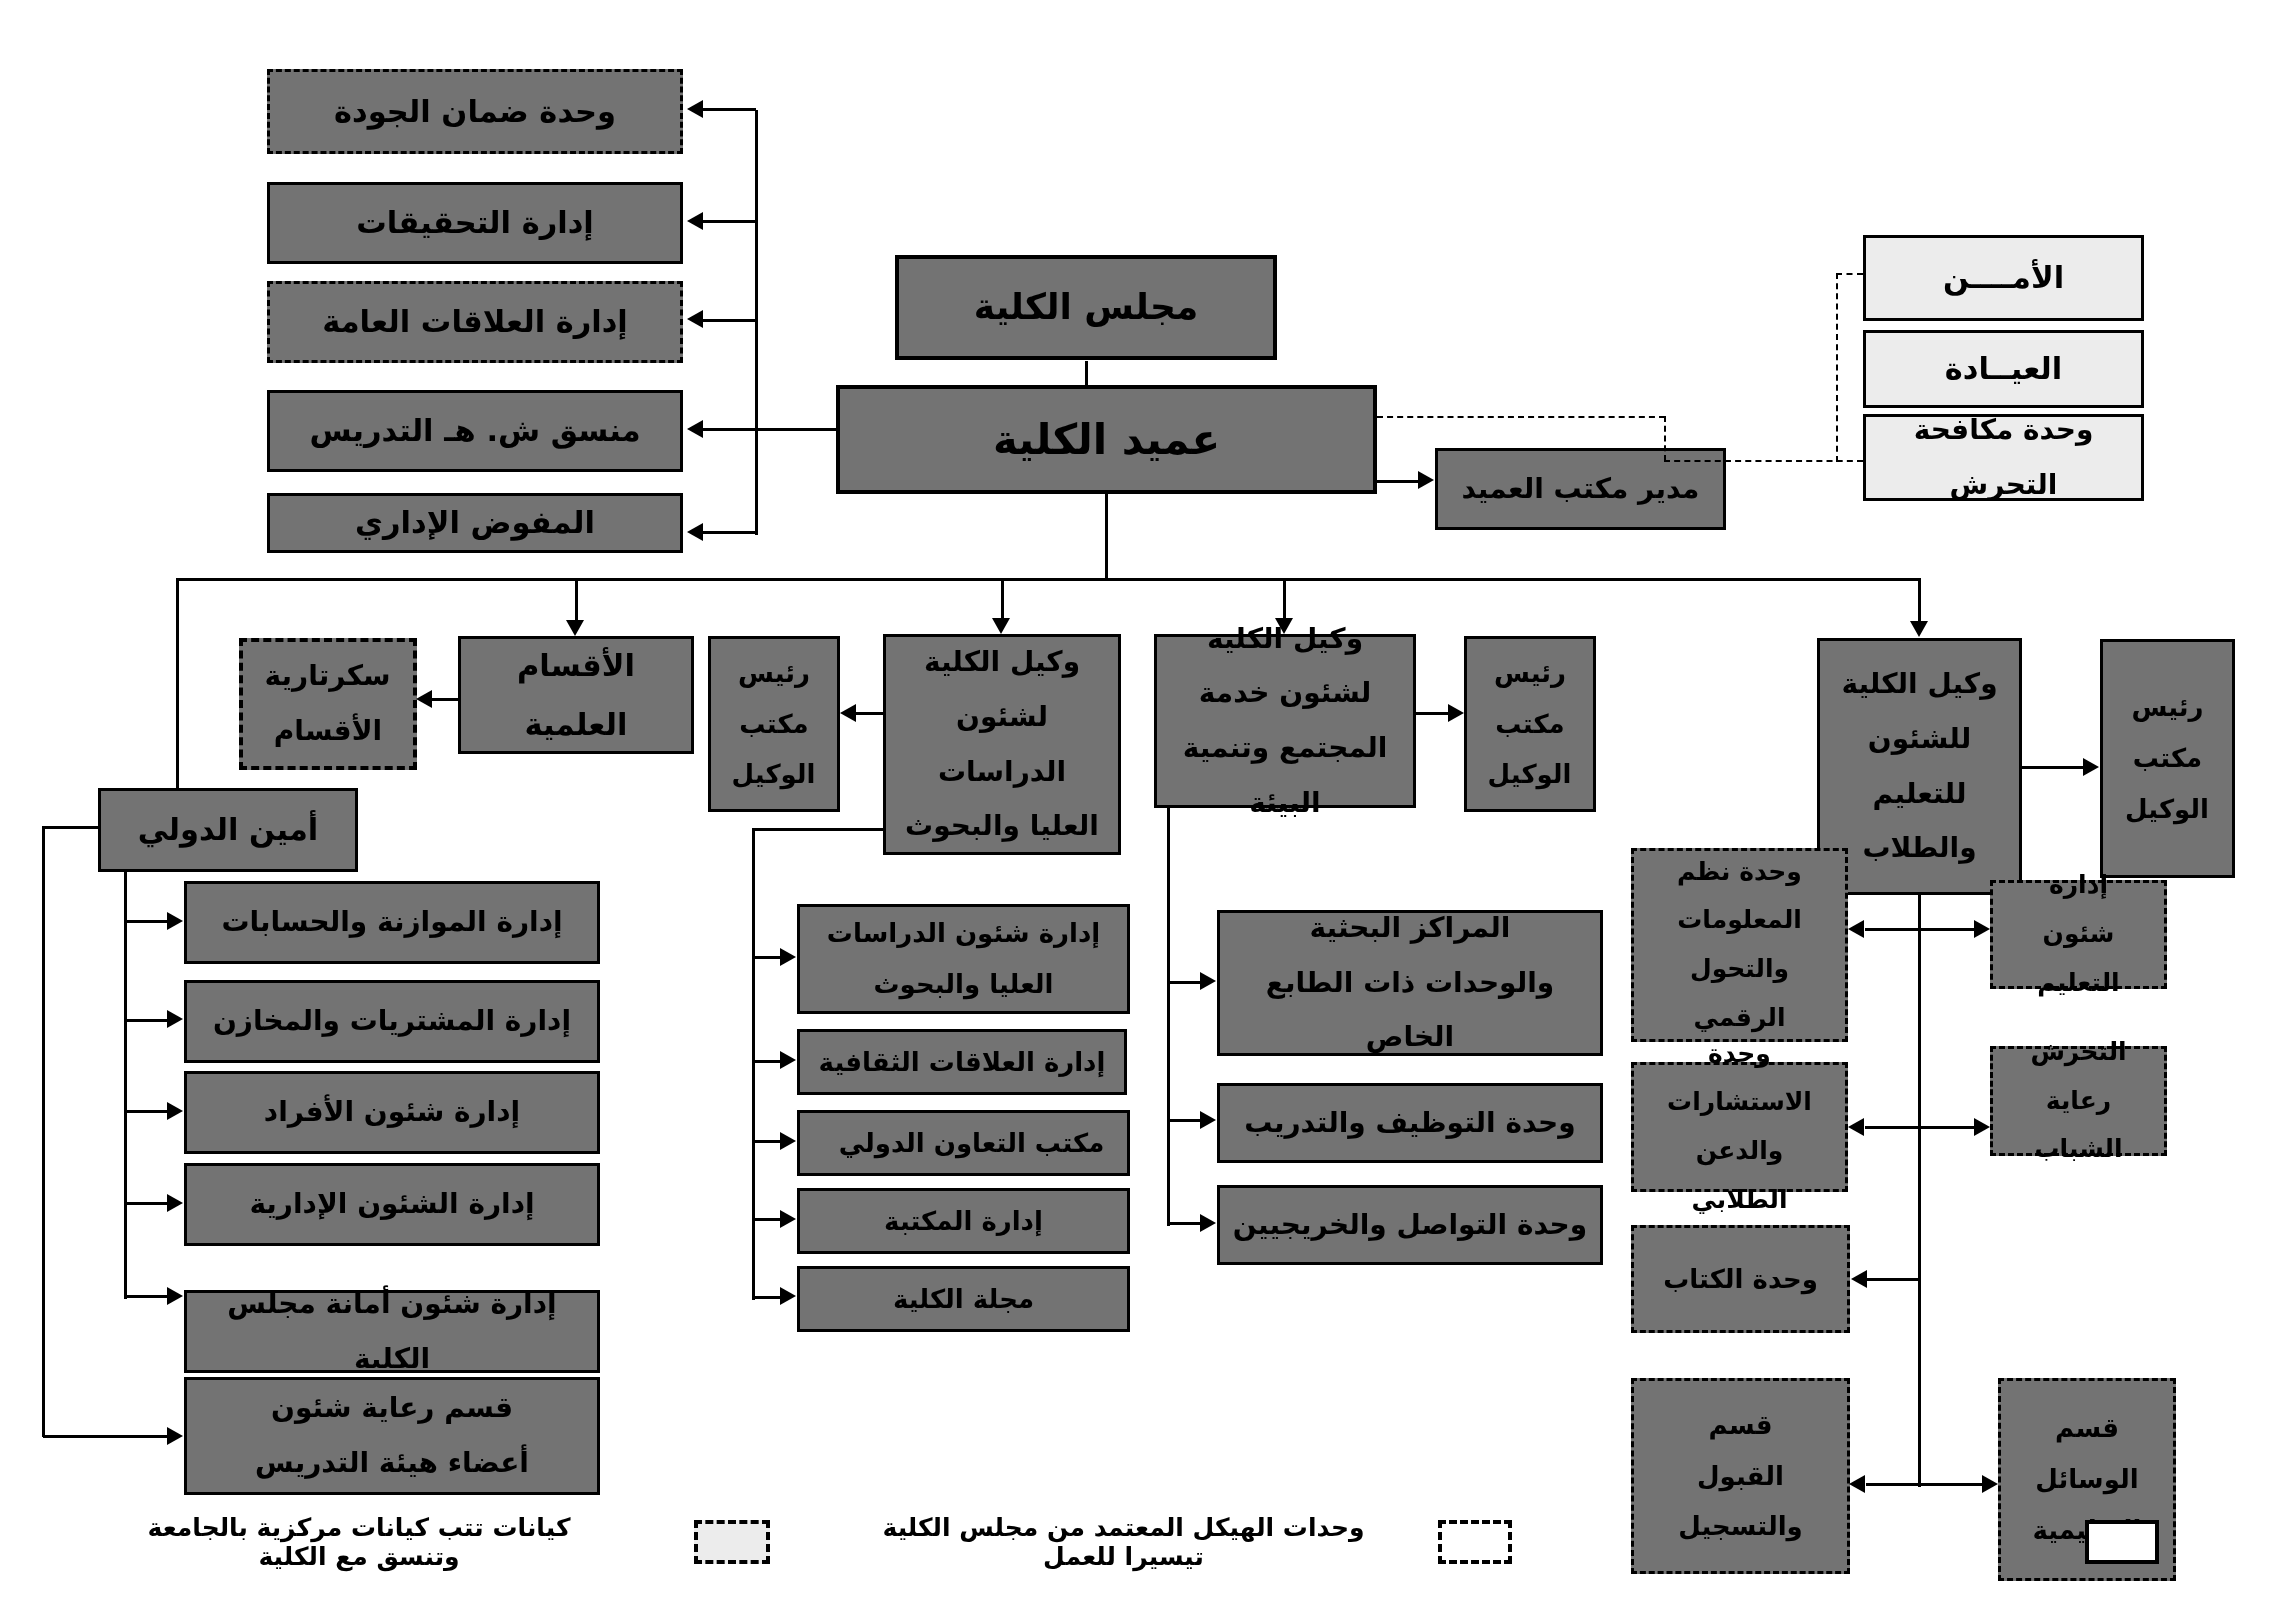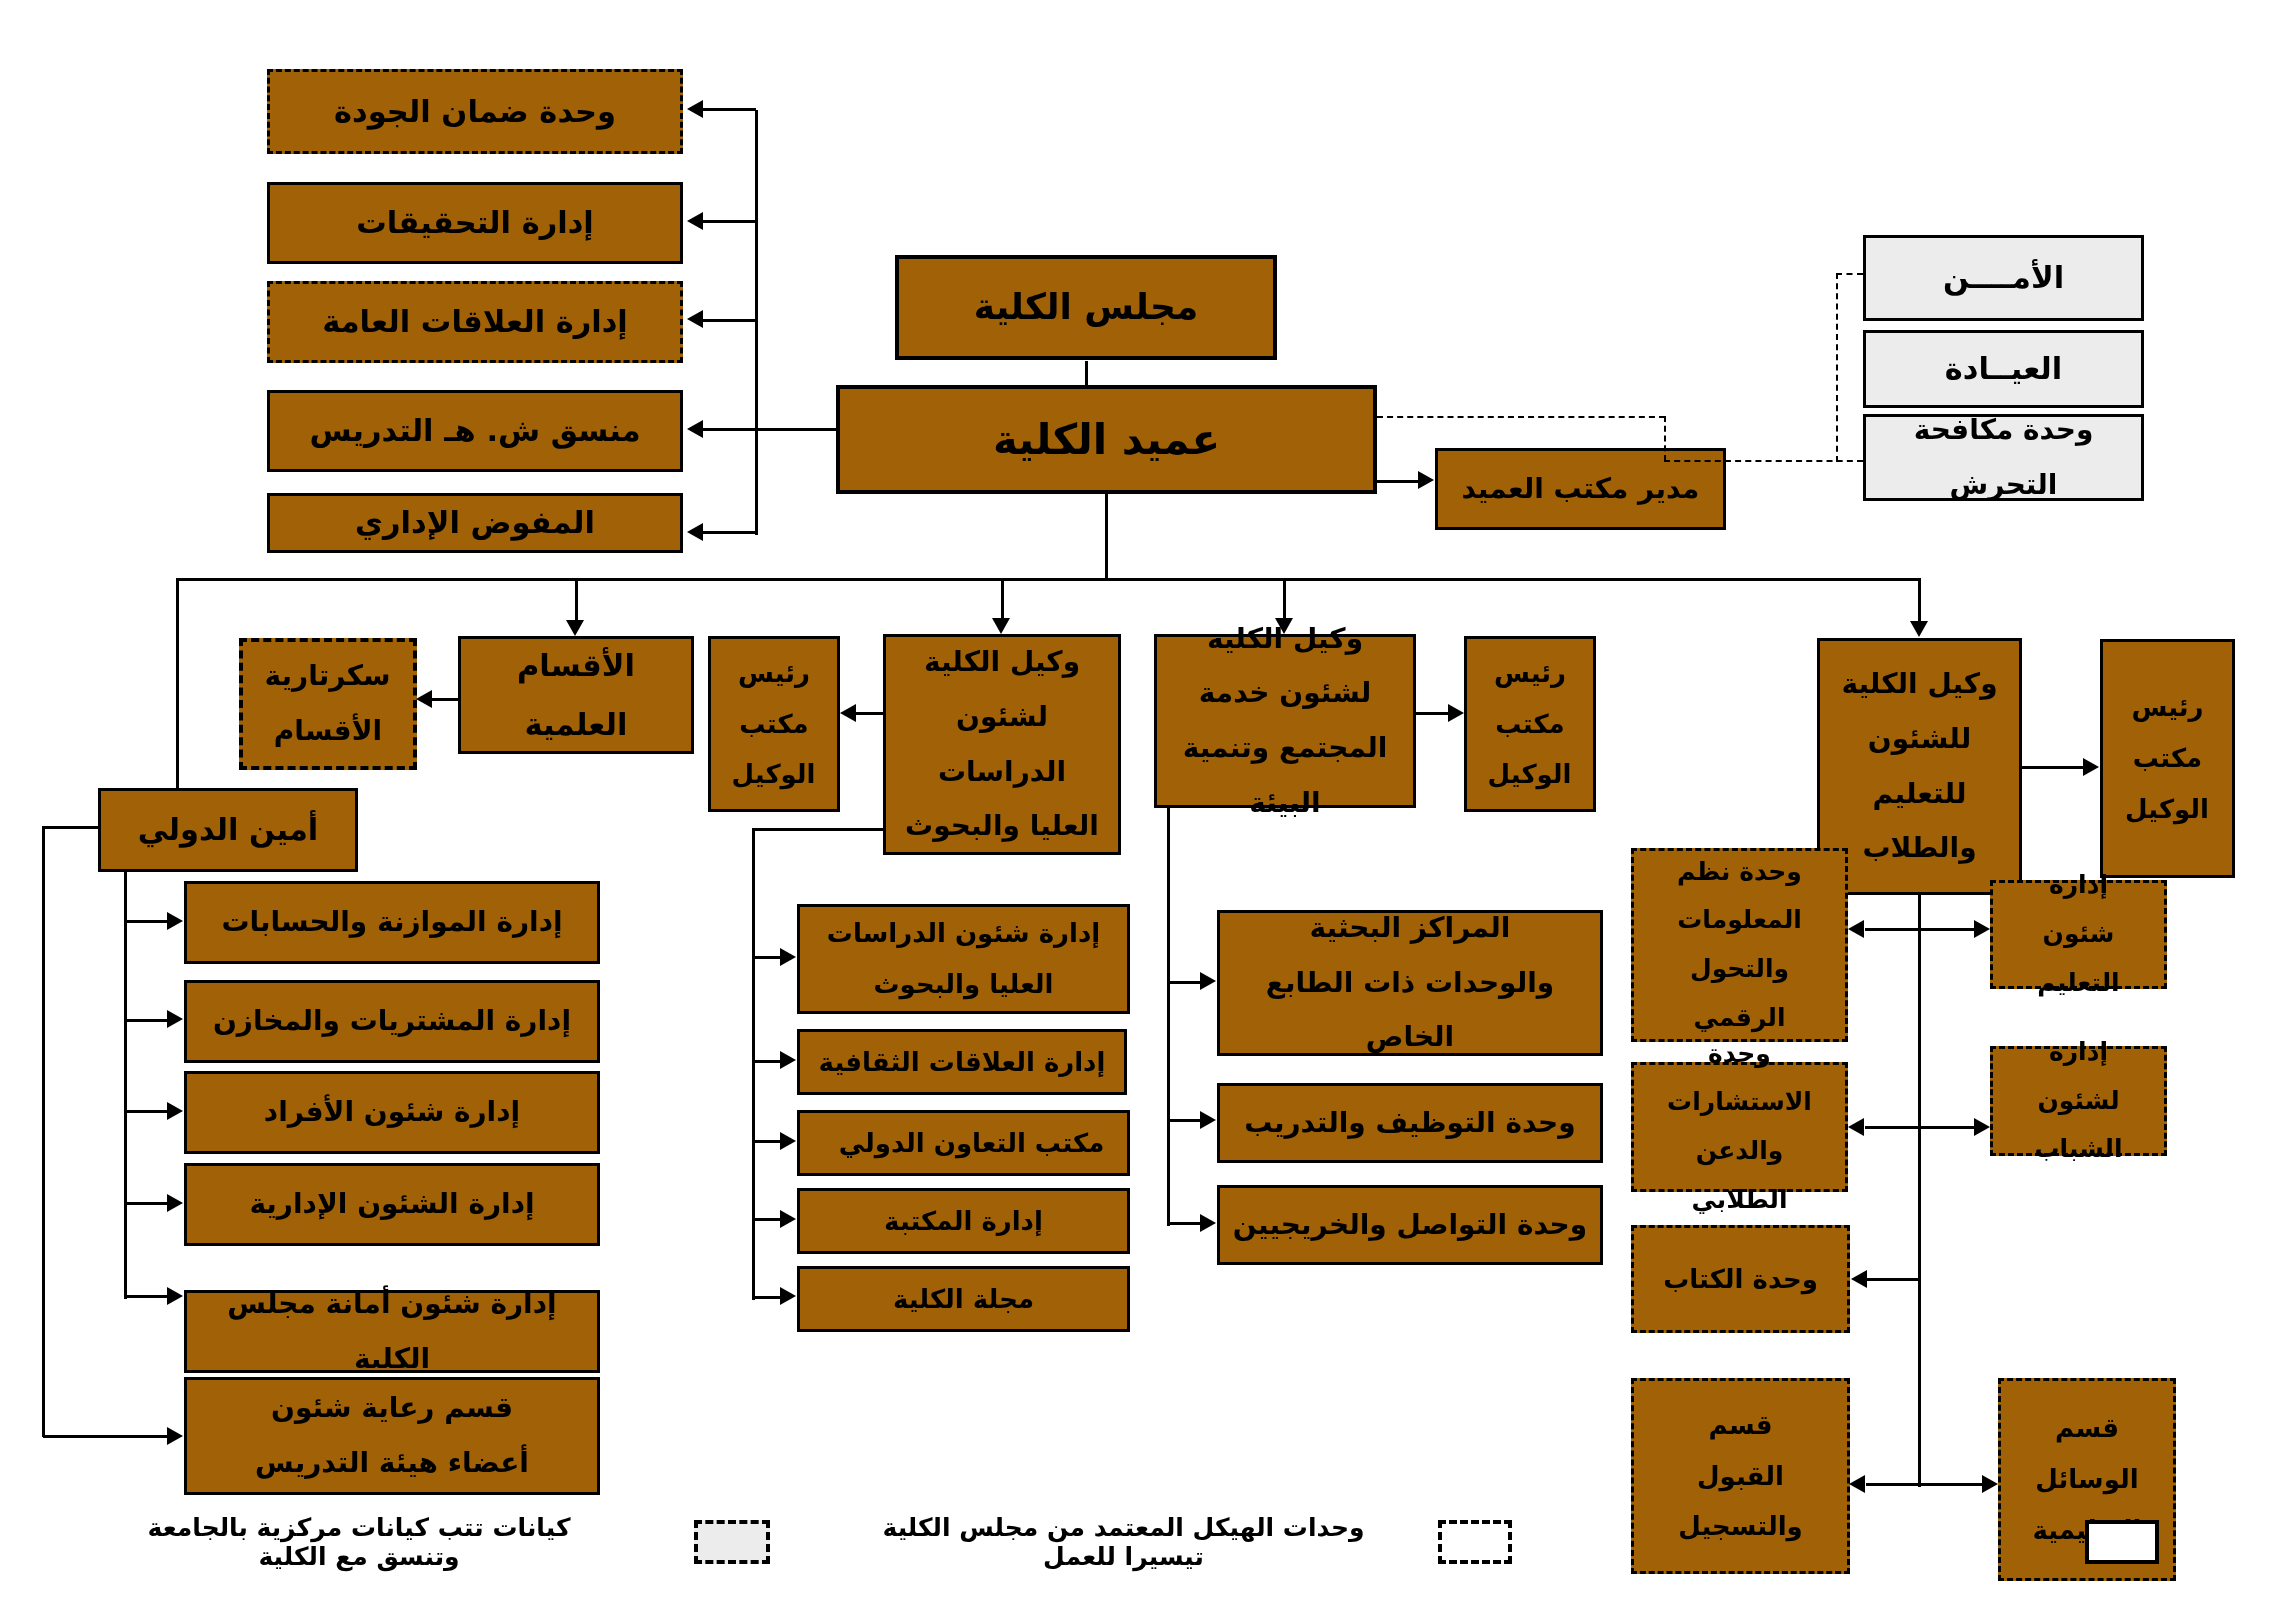--- a/index.html
+++ b/index.html
@@ -12,21 +12,21 @@
     overflow:hidden;
   }
   .node{
     position:absolute;
     display:flex;align-items:center;justify-content:center;
     text-align:center;
     font-weight:bold;
     color:#000;
     line-height:1.95;
     box-sizing:border-box;
-    background:#a16207;
+    background:#737373;
   }
   .node .lbl{width:100%;}
   .style-solid{border:3.5px solid #000;}
   .style-solid-heavy{border:4.2px solid #000;}
   .style-dashed{border:3.5px dashed #000;}
   .style-dashed-heavy{border:4.2px dashed #000;}
   .style-gray{border:3.5px solid #000;background:#ececec;}
   #title{
     position:absolute;left:798px;top:59px;width:590px;height:80px;
     display:flex;align-items:center;justify-content:center;
@@ -164,21 +164,21 @@
       <div class="node style-dashed" style="left: 1631px; top: 1225px; width: 219px; height: 108px; font-size: 26px;">
         <div class="lbl">وحدة الكتاب</div>
       </div>
       <div class="node style-dashed" style="left: 1631px; top: 1378px; width: 219px; height: 196px; font-size: 26px;">
         <div class="lbl" style="width: 153px; margin: 0px auto;">قسم القبول والتسجيل</div>
       </div>
       <div class="node style-dashed" style="left: 1990px; top: 880px; width: 177px; height: 109px; font-size: 25px;">
         <div class="lbl" style="width: 132px; margin: 0px auto;">إدارة شئون التعليم</div>
       </div>
       <div class="node style-dashed" style="left: 1990px; top: 1046px; width: 177px; height: 110px; font-size: 25px;">
-        <div class="lbl" style="width: 132px; margin: 0px auto;">إدارة لشئون الشباب</div>
+        <div class="lbl" style="width: 132px; margin: 0px auto;">التحرش رعاية الشباب</div>
       </div>
       <div class="node style-dashed" style="left: 1998px; top: 1378px; width: 178px; height: 203px; font-size: 26px;">
         <div class="lbl" style="width: 139px; margin: 0px auto;">قسم الوسائل التعليمية</div>
       </div>
     </div>
   <div id="lines">
       <div class="line" style="left: 1085px; top: 361px; height: 24px; width: 2.8px;"></div>
       <div class="line" style="left: 1105px; top: 494px; height: 87px; width: 2.8px;"></div>
       <div class="line" style="left: 177px; top: 578px; width: 1743px; height: 2.8px;"></div>
       <div class="line" style="left: 176px; top: 578px; height: 210px; width: 2.8px;"></div>

